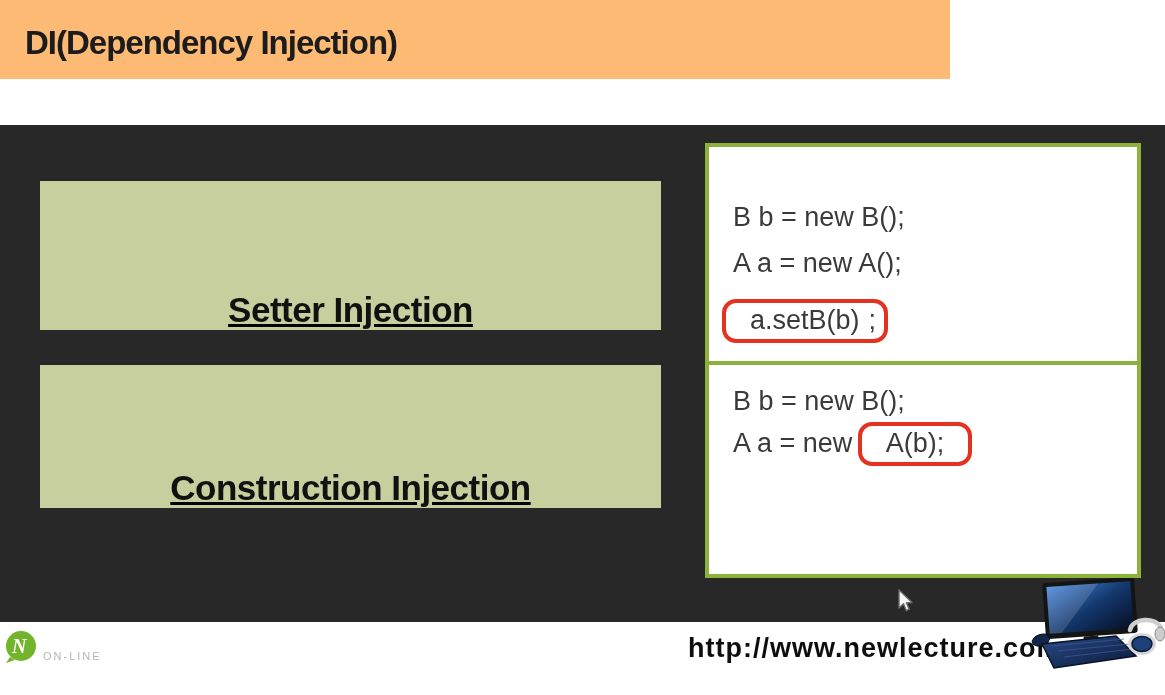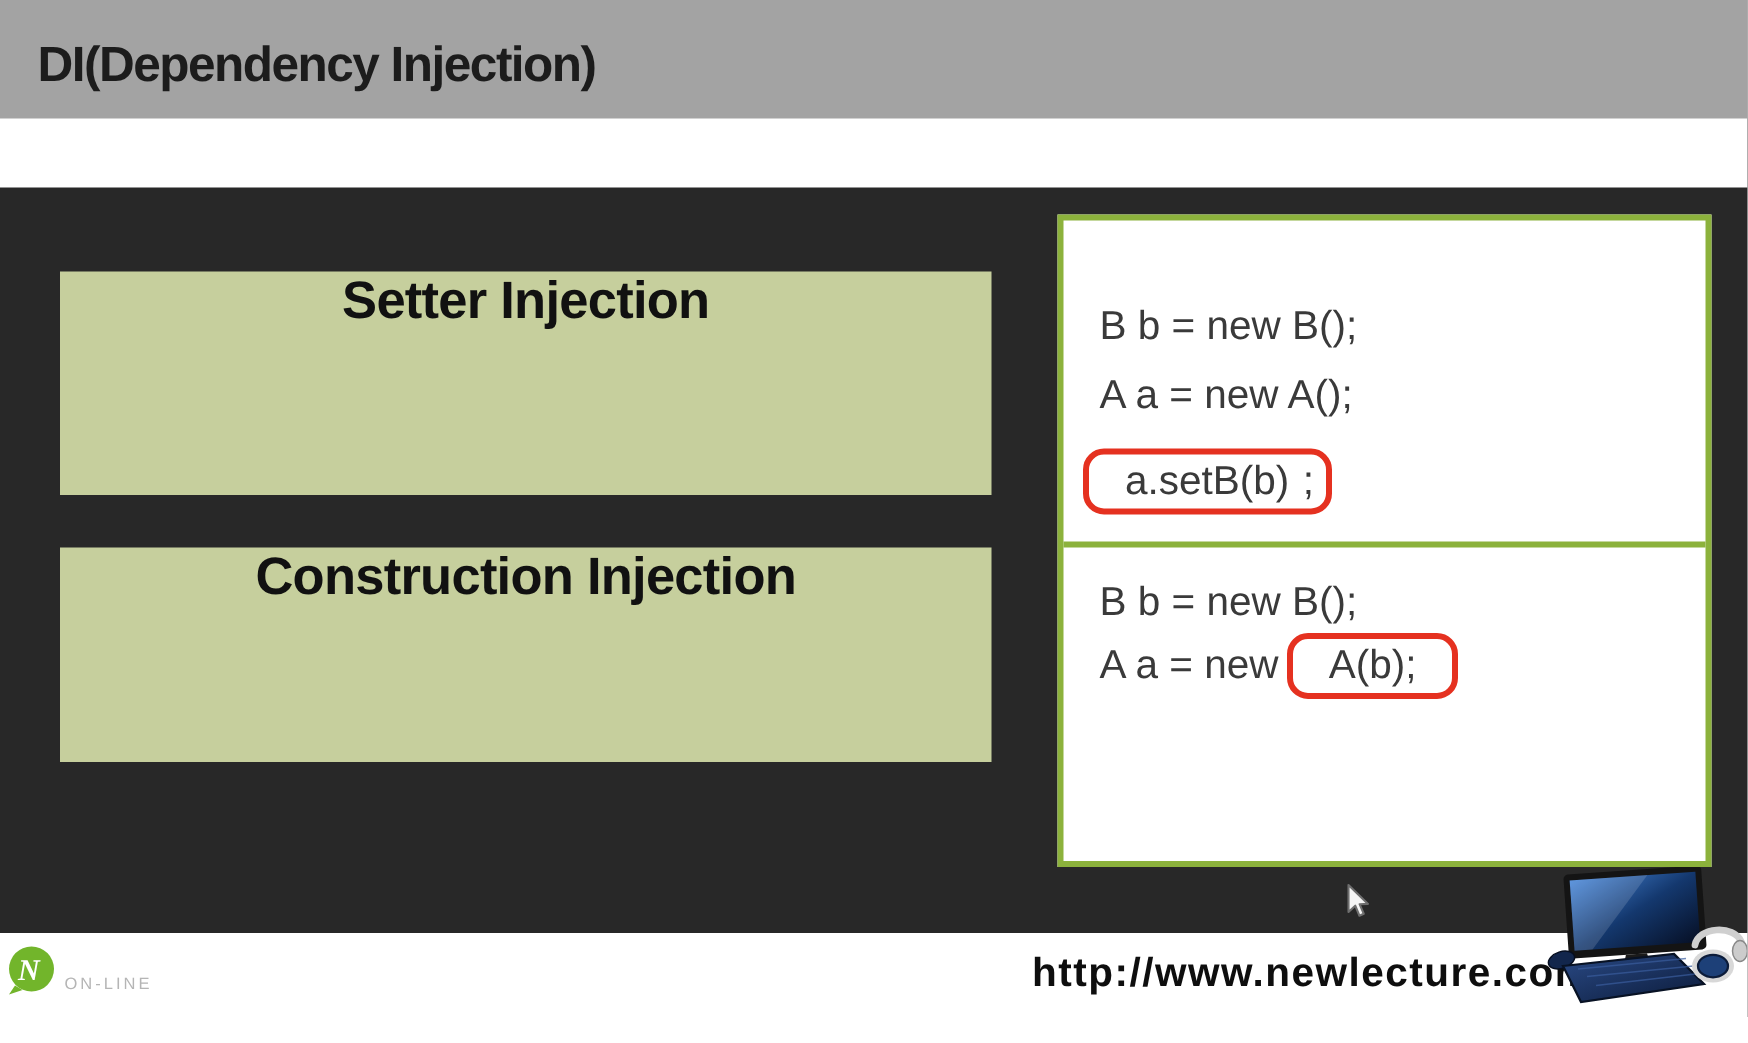--- a/index.html
+++ b/index.html
@@ -9,32 +9,32 @@
     --red:#e53120;
     --bg-dark:#282828;
     --logo-green:#72b52b;
   }
   *{margin:0;padding:0;box-sizing:border-box;}
   html,body{width:1165px;height:695px;overflow:hidden;}
   body{font-family:"Liberation Sans","DejaVu Sans",sans-serif;background:#fff;position:relative;}
   .slide{position:absolute;left:0;top:0;width:1165px;height:695px;background:#fff;}
 
   
-  .title-strip{position:absolute;left:0;top:0;width:1165px;height:79px;background:#a3a3a3;}
+  .title-strip{position:absolute;left:0;top:0;width:950px;height:79px;background:#fdba74;}
   .slide-title{position:absolute;left:25px;top:24px;font-size:33px;font-weight:700;letter-spacing:-1px;color:#1c1c1c;}
 
   
   .section-bar{position:absolute;left:0;top:79px;width:1165px;height:46px;background:var(--header-green);}
   .section-bar-label{position:absolute;left:15px;top:7px;font-size:26px;font-weight:700;color:#ffffff;}
 
   
   .main-area{position:absolute;left:0;top:125px;width:1165px;height:497px;background:var(--bg-dark);}
 
   
-  .green-box{position:absolute;left:40px;width:621px;background:var(--box-green);display:flex;align-items:flex-start;justify-content:center;}
+  .green-box{position:absolute;left:40px;width:621px;background:var(--box-green);display:flex;align-items:flex-end;justify-content:center;text-decoration:underline;}
   .green-box.box-0{top:56px;height:149px;}
   .green-box.box-1{top:240px;height:143px;}
   .green-box .box-label{font-size:35px;font-weight:700;color:#111;letter-spacing:-0.5px;}
 
   
   .code-panel-wrap{position:absolute;left:705px;top:18px;width:436px;height:435px;background:#ffffff;border:4px solid var(--panel-border);}
   .code-section{position:relative;width:100%;color:#3a3a3a;}
   .code-section-0{height:218px;border-bottom:4px solid var(--panel-border);padding:47px 0 0 24px;}
   .code-section-0 .code-line{line-height:46px;}
   .code-section-0 .code-line:nth-child(3){margin-top:11px;}

